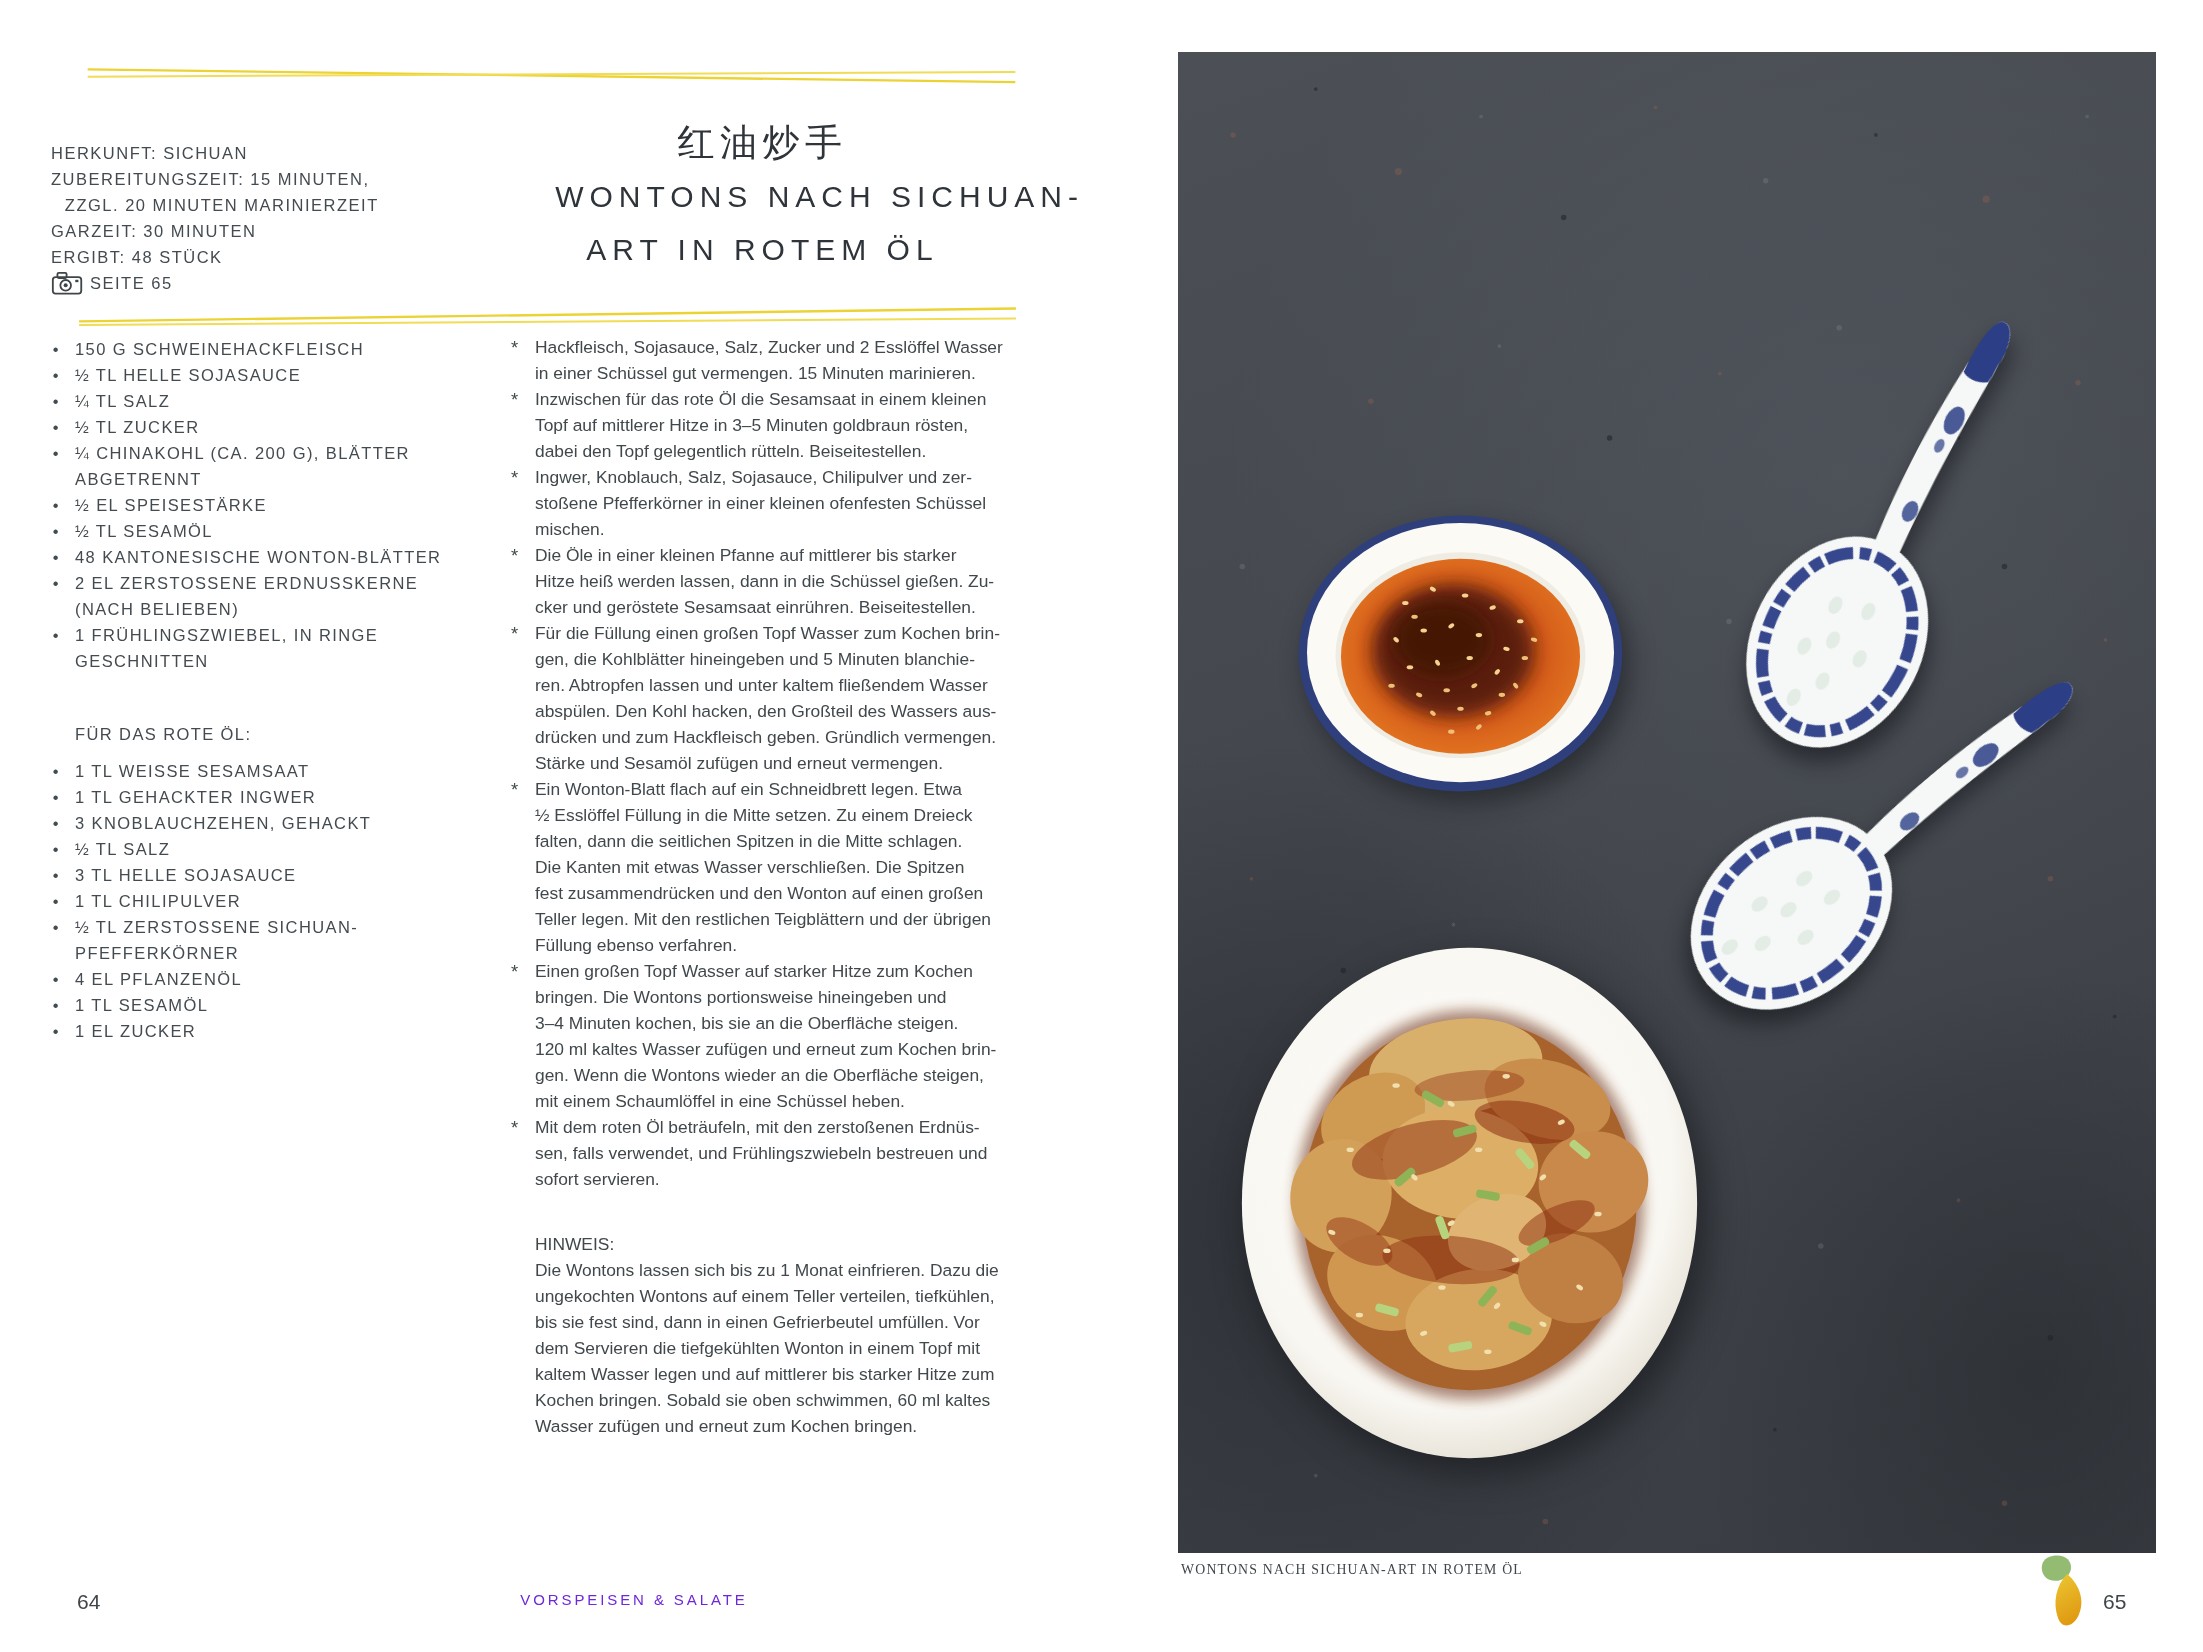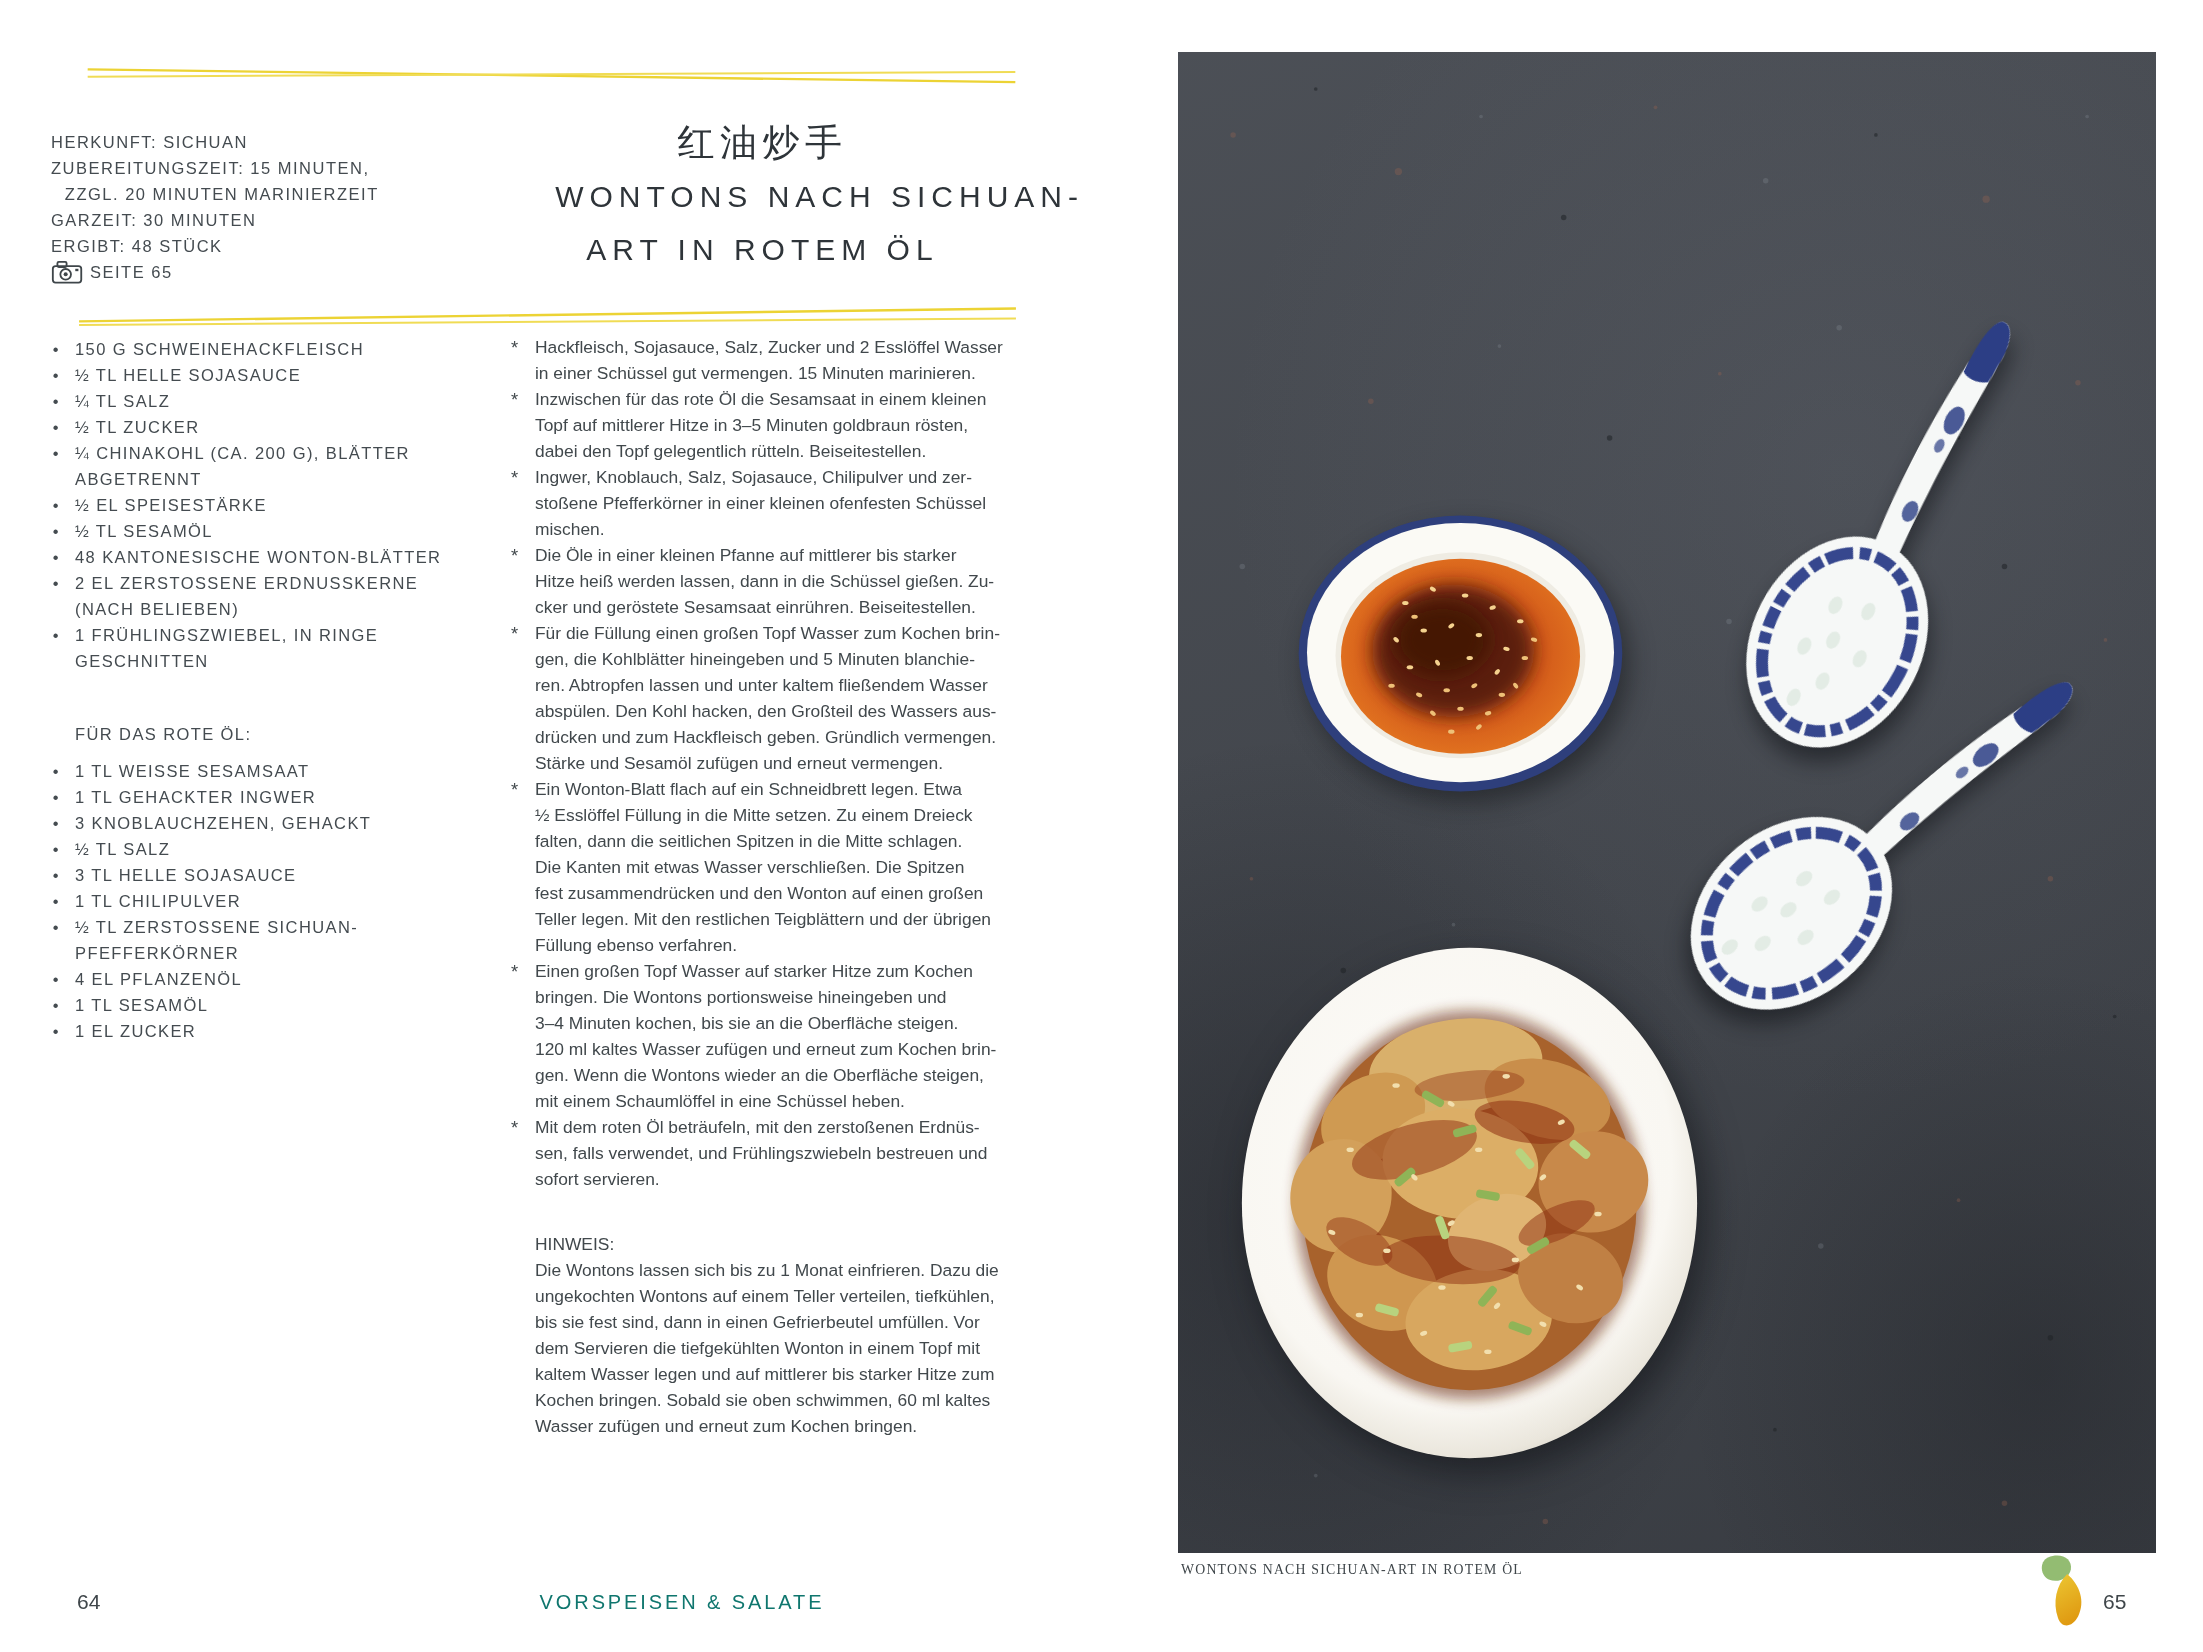--- a/index.html
+++ b/index.html
@@ -3,21 +3,21 @@
 <meta charset="utf-8">
 <style>
   html,body{margin:0;padding:0;background:#e8e8e8;}
   .sheet{
     position:relative;width:2204px;height:1653px;background:#ffffff;
     font-family:"Liberation Sans",sans-serif;color:#3f464a;overflow:hidden;
   }
   
   .rule{position:absolute;}
   
-  .meta{position:absolute;left:51px;top:129px;font-size:16.5px;letter-spacing:1.5px;line-height:26px;color:#444b50;}
+  .meta{position:absolute;left:51px;top:140px;font-size:16.5px;letter-spacing:1.5px;line-height:26px;color:#444b50;}
   .meta-line{white-space:nowrap;}
   .meta-line.indent{padding-left:13.8px;}
   .photo-ref-line{display:flex;align-items:center;gap:6px;}
   .cam{flex:0 0 auto;}
   
   .title-wrap{position:absolute;left:441px;top:0;width:643px;height:285px;}
   .title-zh{position:absolute;top:118px;left:0;width:100%;text-align:center;font-size:37px;letter-spacing:5.5px;color:#2e3439;font-family:"DejaVu Sans","Liberation Sans",sans-serif;}
   .title-l1{position:absolute;top:180px;left:0;width:100%;text-align:right;font-size:30px;letter-spacing:6px;color:#2e3439;}
   .title-l2{position:absolute;top:233px;left:0;width:100%;text-align:center;font-size:30px;letter-spacing:6px;color:#2e3439;}
   
@@ -32,21 +32,21 @@
   .step-list{list-style:none;margin:0;padding:0;}
   .step{position:relative;padding-left:25px;}
   .step-marker{position:absolute;left:0.9px;top:0.9px;font-size:18.4px;}
   .step-text{white-space:pre-line;}
   .note{margin-top:39px;margin-left:25px;}
   .note-text{white-space:pre-line;}
   
   .pg-num{position:absolute;font-size:21px;color:#3f464a;}
   .pg-left{left:77px;top:1590px;}
   .pg-right{left:2103px;top:1590px;}
-  .section-title{position:absolute;left:634px;top:1591px;transform:translateX(-50%);font-size:20px;letter-spacing:2.9px;white-space:nowrap;color:#0f766e;margin-left:48px;}
+  .section-title{position:absolute;left:634px;top:1591px;transform:translateX(-50%);font-size:15px;letter-spacing:2.9px;white-space:nowrap;color:#6d28d9;}
   .caption{position:absolute;left:1181px;top:1562px;font-size:13.8px;letter-spacing:1.2px;color:#3f464a;font-family:Liberation Serif, serif;}
   .leaf{position:absolute;left:2035px;top:1552px;}
   
   .photo{
     position:absolute;left:1178px;top:52px;width:978px;height:1501px;overflow:hidden;
     background-color:#42464d;
     background-image:
       radial-gradient(90% 60% at 68% 28%, rgba(112,117,128,.20), transparent 70%),
       radial-gradient(70% 50% at 12% 78%, rgba(18,20,25,.38), transparent 65%),
       radial-gradient(60% 45% at 88% 88%, rgba(22,24,28,.32), transparent 60%),

